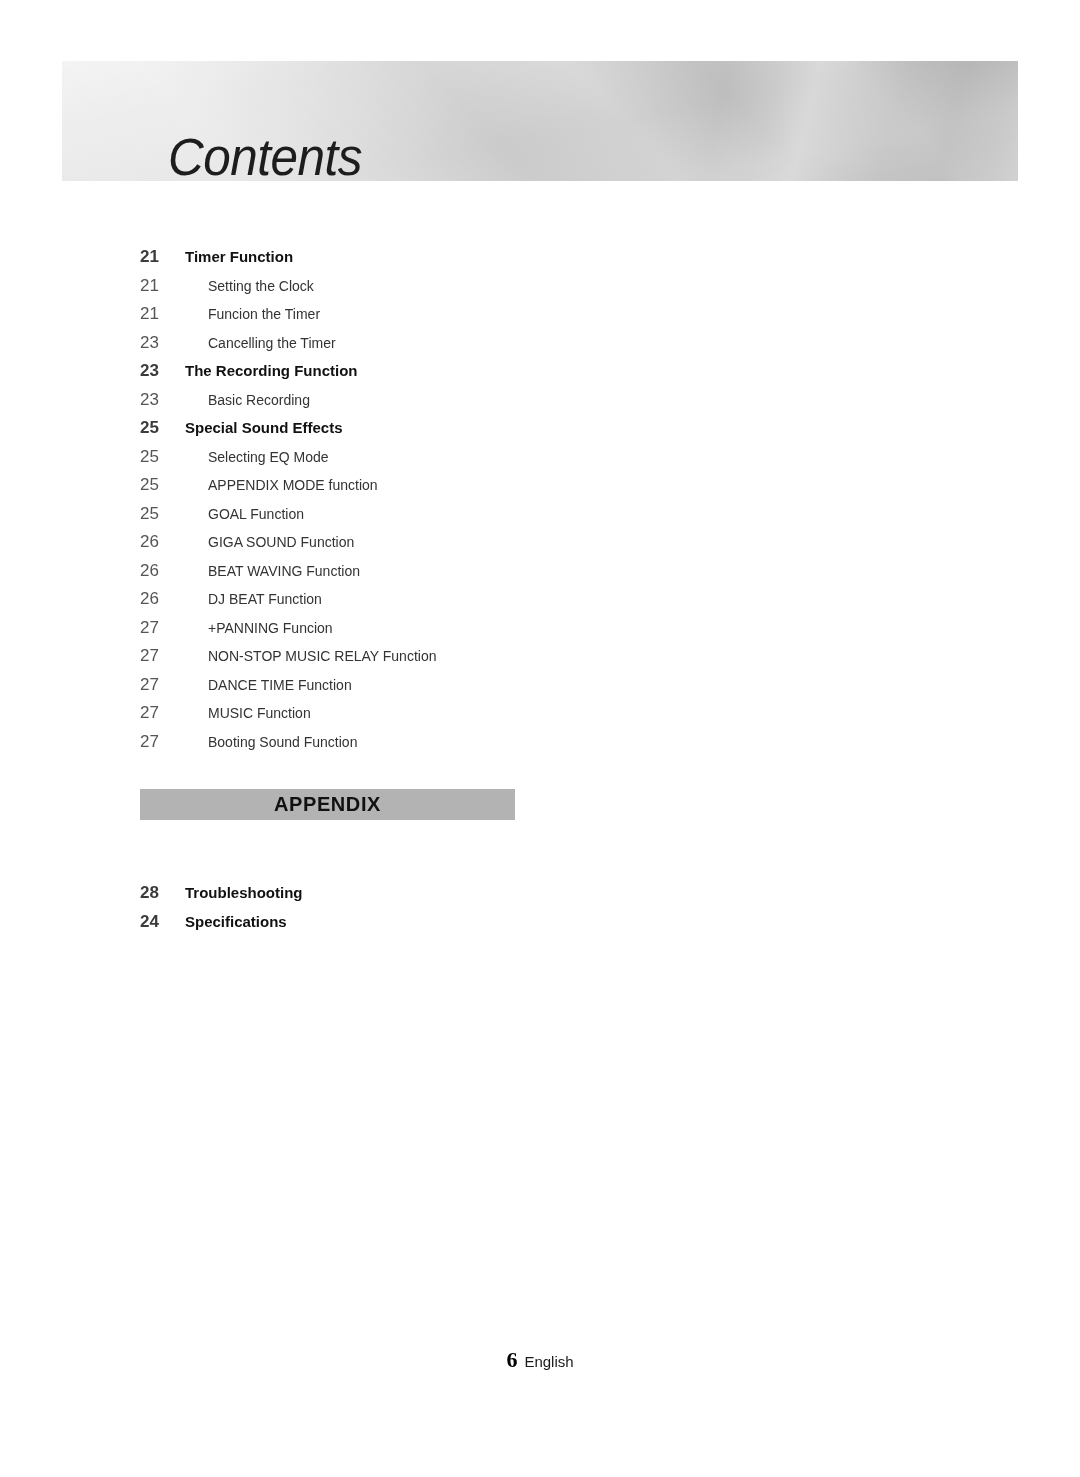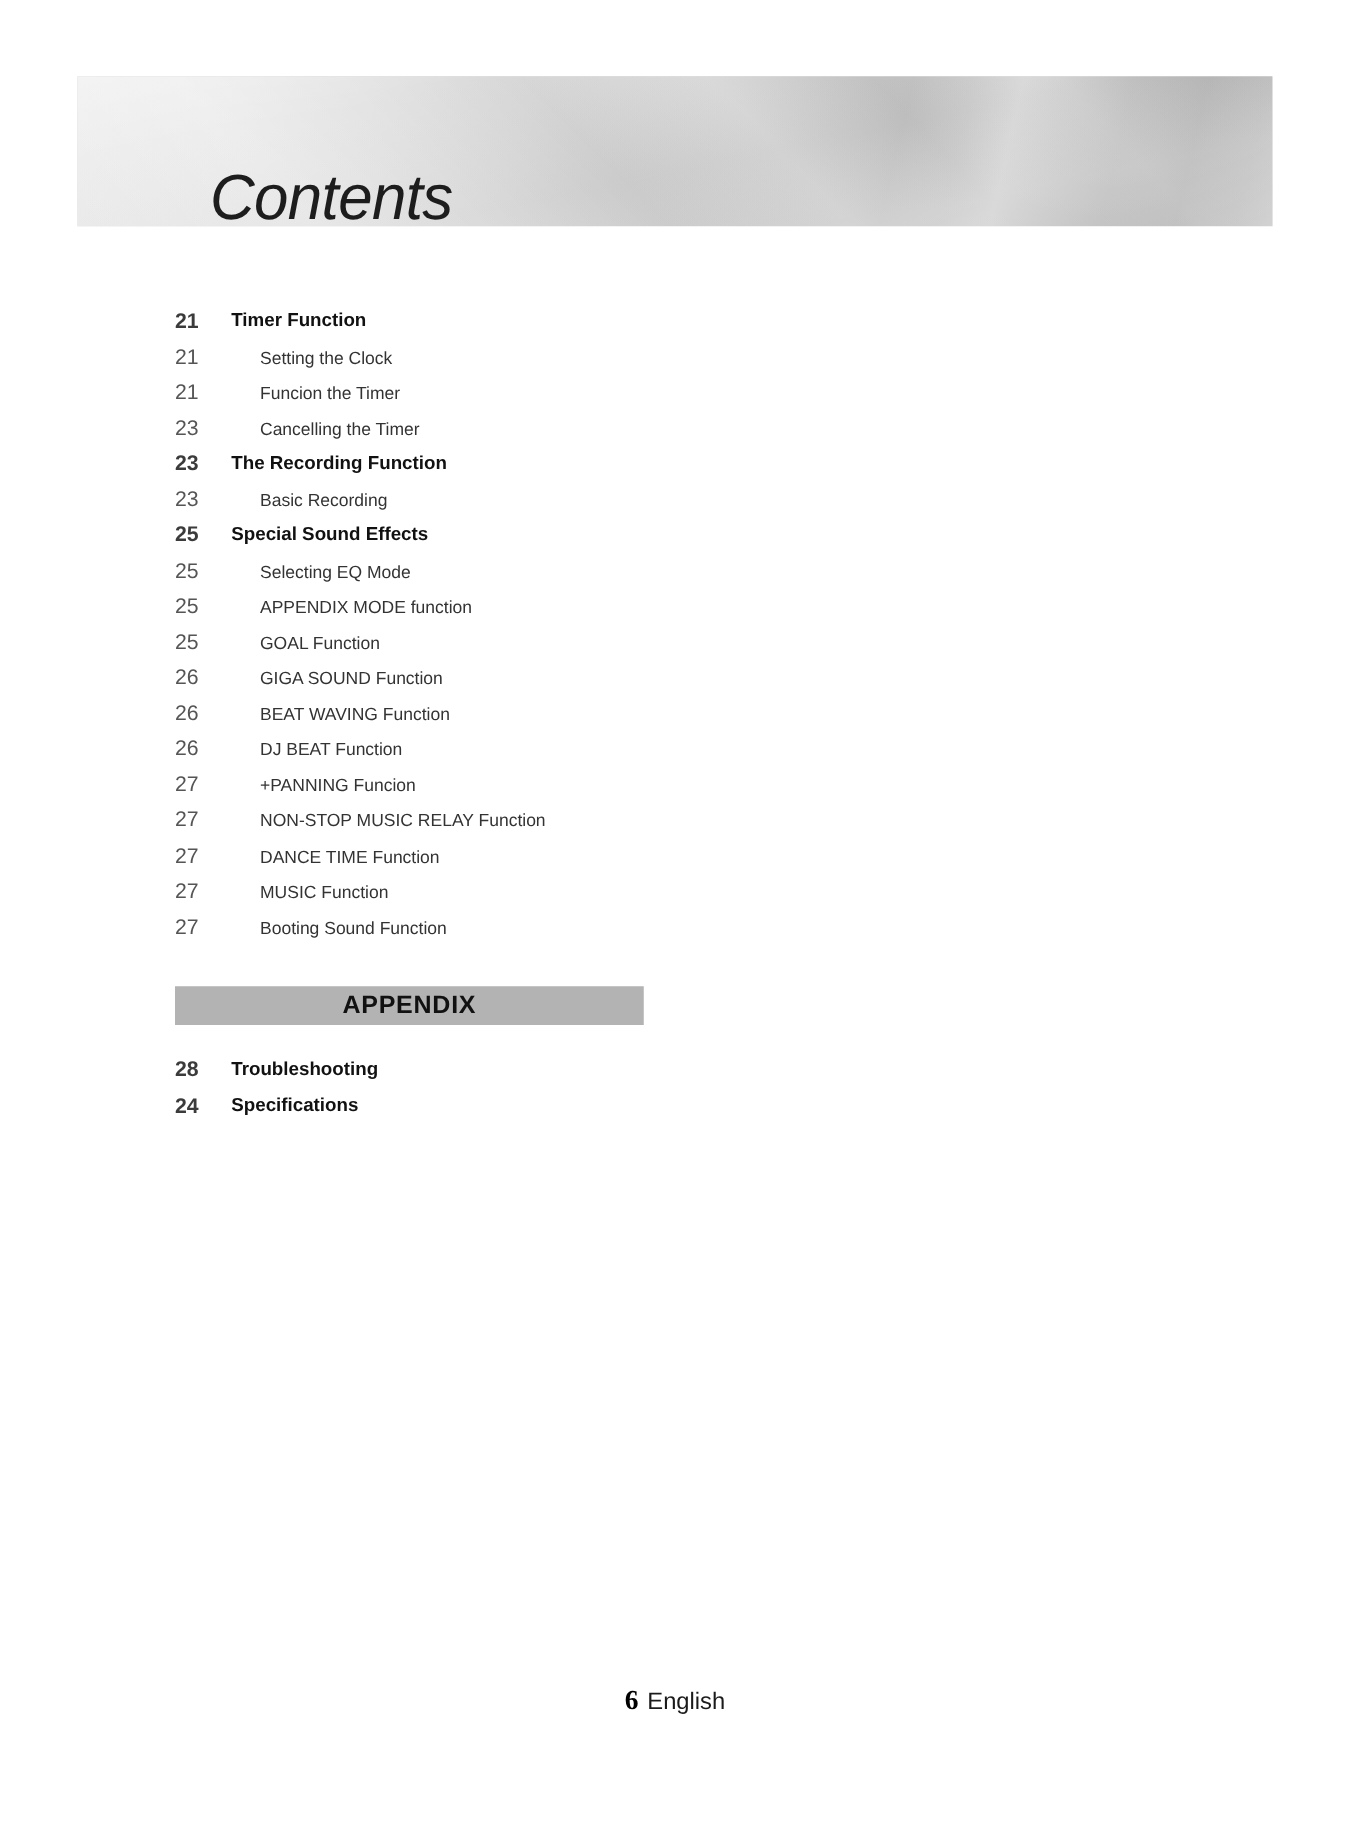--- a/index.html
+++ b/index.html
@@ -145,21 +145,21 @@
   .appendix-bar-label {
     font-size: 20px;
     font-weight: bold;
     color: #111111;
     letter-spacing: 0.6px;
     font-family: "Liberation Sans", sans-serif;
   }
   .appendix-list {
     position: absolute;
     left: 0;
-    top: 842px;
+    top: 879px;
     width: 1080px;
   }
 
   
   .footer {
     position: absolute;
     left: 0;
     top: 1347px;
     width: 1080px;
     text-align: center;
@@ -167,21 +167,21 @@
   }
   .footer-page-number {
     font-family: "Liberation Serif", serif;
     font-weight: bold;
     font-size: 22px;
     color: #000000;
     vertical-align: baseline;
   }
   .footer-language {
     font-family: "Liberation Sans", sans-serif;
-    font-size: 19px;
+    font-size: 15px;
     color: #1a1a1a;
     margin-left: 7px;
   }
 </style>
 </head>
 <body>
 
 <div class="banner">
   <div class="metal-a"></div>
   <div class="metal-b"></div>

